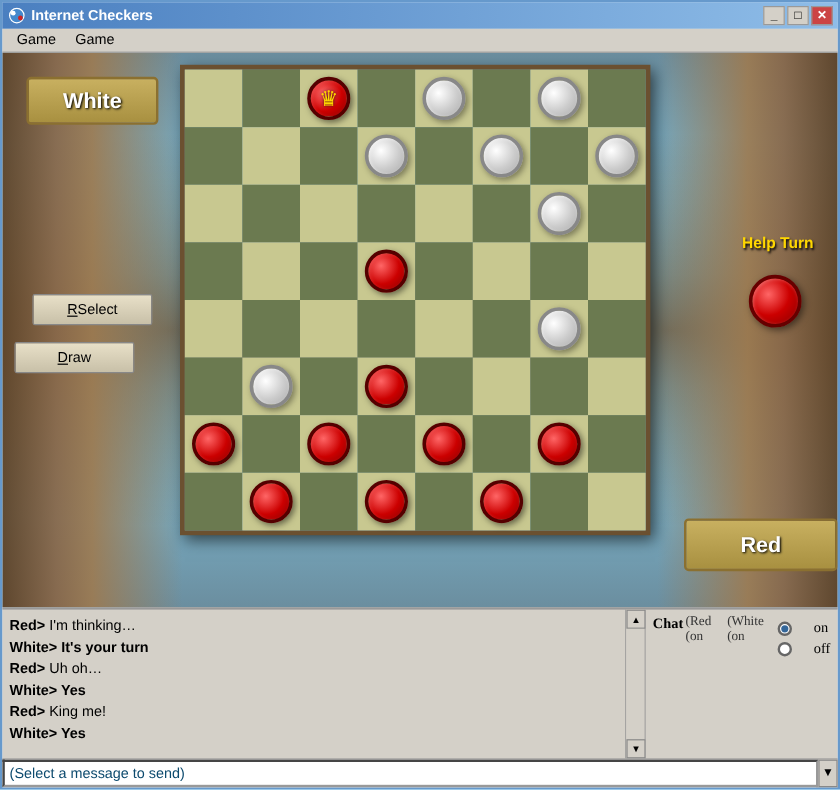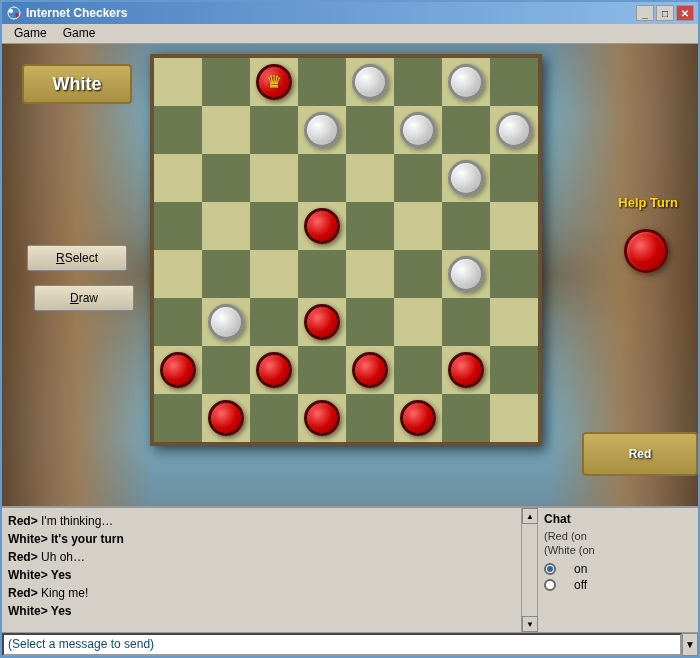--- a/index.html
+++ b/index.html
@@ -133,28 +133,28 @@
       font-weight: bold;
       color: white;
       text-shadow: 1px 1px 2px black;
       border-radius: 4px;
     }
 
     .red-panel {
       position: absolute;
       right: 0;
       bottom: 30px;
-      width: 116px;
+      width: 128px;
       height: 44px;
       background: linear-gradient(to bottom, #C8B060 0%, #A89040 100%);
       border: 2px solid #8B7030;
       display: flex;
       align-items: center;
       justify-content: center;
-      font-size: 12px;
+      font-size: 18px;
       font-weight: bold;
       color: white;
       text-shadow: 1px 1px 2px black;
       border-radius: 4px;
     }
 
     .your-turn {
       position: absolute;
       right: 20px;
       top: 50%;
@@ -192,21 +192,21 @@
       display: flex;
       align-items: center;
       justify-content: center;
       cursor: pointer;
       font-size: 12px;
       border-radius: 2px;
     }
 
     .draw-btn {
       position: absolute;
-      left: 32px;
+      left: 10px;
       top: 50%;
       transform: translateY(10px);
       width: 100px;
       height: 26px;
       background: linear-gradient(to bottom, #E8E0C8, #C8C0A8);
       border: 1px solid #888;
       display: flex;
       align-items: center;
       justify-content: center;
       cursor: pointer;
@@ -322,22 +322,23 @@
 
     .scroll-track {
       flex: 1;
       background: #D4D0C8;
     }
 
     .chat-right-panel {
       width: 160px;
       padding: 4px 6px;
       display: flex;
-      flex-direction: column;
+      flex-direction: row;
       gap: 2px;
+      font-family: Liberation Serif, serif;
     }
 
     .chat-label {
       font-weight: bold;
       font-size: 12px;
       margin-bottom: 2px;
     }
 
     .chat-status {
       font-size: 11px;

